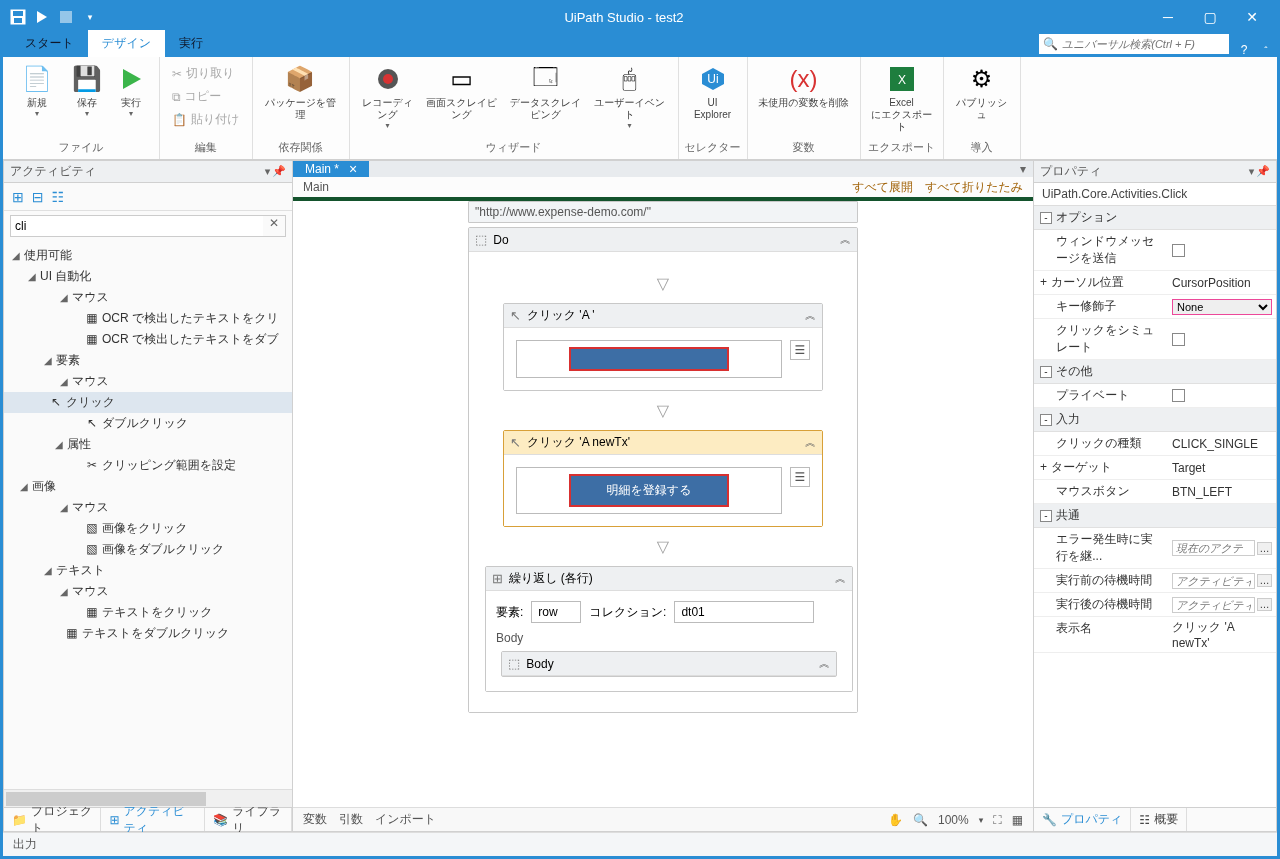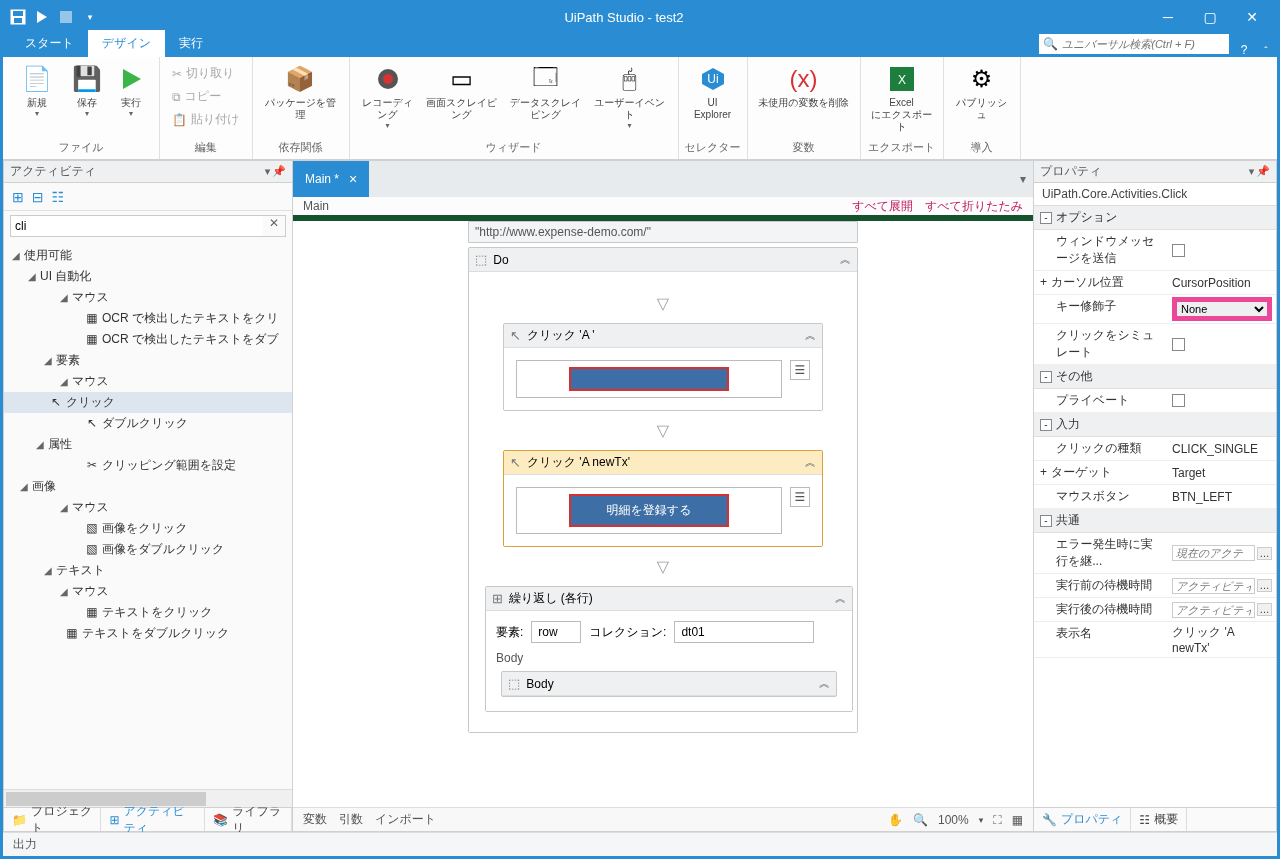--- a/index.html
+++ b/index.html
@@ -4,21 +4,21 @@
 <style>
 *{box-sizing:border-box;margin:0;padding:0;font-family:"Segoe UI","Meiryo UI",sans-serif;font-size:12px}
 body{width:1280px;height:859px;background:#fff;border:3px solid #2a8dd4;overflow:hidden;display:flex;flex-direction:column}
 .titlebar{height:28px;background:#2a8dd4;color:#fff;display:flex;align-items:center;padding:0 4px}
 .titlebar .qat{display:flex;gap:2px}
 .titlebar .qat-btn{width:22px;height:22px;display:flex;align-items:center;justify-content:center;cursor:pointer}
 .titlebar .title{flex:1;text-align:center;font-size:13px}
 .titlebar .win-btns{display:flex}
 .titlebar .win-btn{width:42px;height:28px;display:flex;align-items:center;justify-content:center;cursor:pointer;font-size:14px}
 .tabstrip{height:26px;background:#2a8dd4;display:flex;align-items:flex-end;padding-left:8px}
-.tabstrip .tab{padding:5px 14px;color:#ffffff;cursor:pointer;font-size:12px}
+.tabstrip .tab{padding:5px 14px;color:#0f172a;cursor:pointer;font-size:12px}
 .tabstrip .tab.active{background:#fff;color:#2a8dd4}
 .tabstrip .spacer{flex:1}
 .tabstrip .search{width:190px;height:20px;margin:3px 4px;background:#fff;display:flex;align-items:center;gap:4px;padding:0 4px}
 .tabstrip .search input{border:none;flex:1;font-style:italic;color:#888;outline:none;font-size:11px}
 .tabstrip .help{color:#fff;width:22px;text-align:center;cursor:pointer}
 .ribbon{height:103px;background:#fdfdfd;border-bottom:1px solid #d0d0d0;display:flex}
 .rgroup{display:flex;flex-direction:column;align-items:center;border-right:1px solid #e0e0e0;padding:2px 6px}
 .rgroup .items{flex:1;display:flex;align-items:flex-start}
 .rgroup .glabel{font-size:11px;color:#666;padding:2px 0}
 .rbtn{display:flex;flex-direction:column;align-items:center;width:56px;padding:4px 2px;cursor:pointer;text-align:center}
@@ -43,25 +43,25 @@
 .tnode{padding:2px 0 2px 8px;cursor:pointer;white-space:nowrap;font-size:12px;color:#333}
 .tnode .arr{display:inline-block;width:12px;color:#666;font-size:10px}
 .tnode.sel{background:#dde6ef}
 .tnode .nico{display:inline-block;width:16px;text-align:center;margin-right:2px}
 .hscroll{height:18px;background:#f0f0f0;border-top:1px solid #ddd;position:relative}
 .hscroll .thumb{position:absolute;left:2px;top:2px;height:14px;width:200px;background:#ccc}
 .pfoot{height:24px;border-top:1px solid #d0d0d0;display:flex;align-items:stretch}
 .pfoot .ft{padding:0 8px;display:flex;align-items:center;gap:4px;cursor:pointer;border-right:1px solid #ddd;font-size:11px;color:#444}
 .pfoot .ft.active{color:#2a8dd4}
 .center{flex:1;display:flex;flex-direction:column;border:1px solid #d0d0d0;border-left:none;border-right:none;min-width:0}
-.doctabs{height:36px;background:#e8ebee;display:flex}
+.doctabs{height:16px;background:#e8ebee;display:flex}
 .doctab{background:#2a8dd4;color:#fff;padding:0 8px 0 12px;display:flex;align-items:center;gap:6px;font-size:12px}
 .doctab .x{cursor:pointer;font-size:14px;padding:0 4px}
-.bcrumb{height:24px;background:#fcfcfc;border-bottom:6px solid #14532d;display:flex;align-items:center;padding:0 10px;font-size:12px;color:#555}
-.bcrumb .ract{margin-left:auto;display:flex;gap:12px;color:#be185d}
+.bcrumb{height:24px;background:#fcfcfc;border-bottom:4px solid #14532d;display:flex;align-items:center;padding:0 10px;font-size:12px;color:#555}
+.bcrumb .ract{margin-left:auto;display:flex;gap:12px;color:#a16207}
 .bcrumb .ract span{cursor:pointer}
 .canvas{flex:1;background:#fff;overflow:auto;position:relative;display:flex;justify-content:center}
 .cvinner{width:720px;padding:0 0 20px}
 .url-box{margin:0 auto 4px;width:390px;border:1px solid #c8c8c8;background:#f2f4f6;padding:3px 6px;font-size:12px;color:#555;border-radius:1px}
 .act-block{border:1px solid #c8c8c8;background:#f6f7f8;margin:4px auto;border-radius:2px}
 .act-block.w390{width:390px}
 .act-block.w320{width:320px}
 .act-block.sel{border:1px solid #d8a038;background:#fff7e0}
 .ab-hdr{height:24px;background:#eef0f2;display:flex;align-items:center;padding:0 6px;gap:6px;border-bottom:1px solid #ddd}
 .ab-hdr .coll{margin-left:auto;cursor:pointer;color:#666;font-size:11px}
@@ -79,21 +79,21 @@
 .cfoot .rtools{margin-left:auto;display:flex;gap:10px;align-items:center}
 .prop-panel{width:244px}
 .pcls{padding:4px 8px;font-size:12px;color:#444;border-bottom:1px solid #ddd;background:#fff}
 .pgrid{flex:1;overflow:auto;background:#fff;font-size:12px}
 .pcat{background:#eef0f2;padding:3px 6px;display:flex;align-items:center;gap:4px;color:#333;border-bottom:1px solid #e0e0e0}
 .pcat .pm{width:12px;height:12px;border:1px solid #888;display:inline-flex;align-items:center;justify-content:center;font-size:10px;cursor:pointer;background:#fff}
 .prow{display:flex;border-bottom:1px solid #eee}
 .prow .pk{width:134px;padding:3px 6px 3px 22px;color:#333}
 .prow .pv{flex:1;padding:2px 4px;color:#333;display:flex;align-items:center;gap:2px}
 .prow .pv input[type=text]{width:100%;border:1px solid #ccc;padding:1px 3px;font-style:italic;color:#888;font-size:11px}
-.prow .pv select{width:100%;border:5px solid #ec4899;font-size:11px}
+.prow .pv select{width:100%;border:1px solid #ec4899;font-size:11px}
 .prow .pv .chk{width:13px;height:13px;border:1px solid #888;background:#fff}
 .prow .pv .ell{width:18px;border:1px solid #ccc;text-align:center;cursor:pointer;background:#f0f0f0;font-size:10px}
 .statusbar{height:24px;background:#f4f6f8;border-top:1px solid #ddd;padding:0 10px;display:flex;align-items:center;font-size:12px;color:#555}
 svg{display:block}
 </style>
 </head>
 <body>
 
 <div class="titlebar">
   <div class="qat">
@@ -289,21 +289,21 @@
     <div class="tree">
       <div class="tnode" style="padding-left:8px"><span class="arr">◢</span><span>使用可能</span></div>
       <div class="tnode" style="padding-left:24px"><span class="arr">◢</span><span>UI 自動化</span></div>
       <div class="tnode" style="padding-left:56px"><span class="arr">◢</span><span>マウス</span></div>
       <div class="tnode" style="padding-left:80px"><span class="nico">▦</span><span>OCR で検出したテキストをクリ</span></div>
       <div class="tnode" style="padding-left:80px"><span class="nico">▦</span><span>OCR で検出したテキストをダブ</span></div>
       <div class="tnode" style="padding-left:40px"><span class="arr">◢</span><span>要素</span></div>
       <div class="tnode" style="padding-left:56px"><span class="arr">◢</span><span>マウス</span></div>
       <div class="tnode sel" style="padding-left:44px"><span class="nico">↖</span><span>クリック</span></div>
       <div class="tnode" style="padding-left:80px"><span class="nico">↖</span><span>ダブルクリック</span></div>
-      <div class="tnode" style="padding-left:32px"><span class="arr">◢</span><span>属性</span></div>
+      <div class="tnode" style="padding-left:51px"><span class="arr">◢</span><span>属性</span></div>
       <div class="tnode" style="padding-left:80px"><span class="nico">✂</span><span>クリッピング範囲を設定</span></div>
       <div class="tnode" style="padding-left:16px"><span class="arr">◢</span><span>画像</span></div>
       <div class="tnode" style="padding-left:56px"><span class="arr">◢</span><span>マウス</span></div>
       <div class="tnode" style="padding-left:80px"><span class="nico">▧</span><span>画像をクリック</span></div>
       <div class="tnode" style="padding-left:80px"><span class="nico">▧</span><span>画像をダブルクリック</span></div>
       <div class="tnode" style="padding-left:40px"><span class="arr">◢</span><span>テキスト</span></div>
       <div class="tnode" style="padding-left:56px"><span class="arr">◢</span><span>マウス</span></div>
       <div class="tnode" style="padding-left:80px"><span class="nico">▦</span><span>テキストをクリック</span></div>
       <div class="tnode" style="padding-left:60px"><span class="nico">▦</span><span>テキストをダブルクリック</span></div>
     </div>

